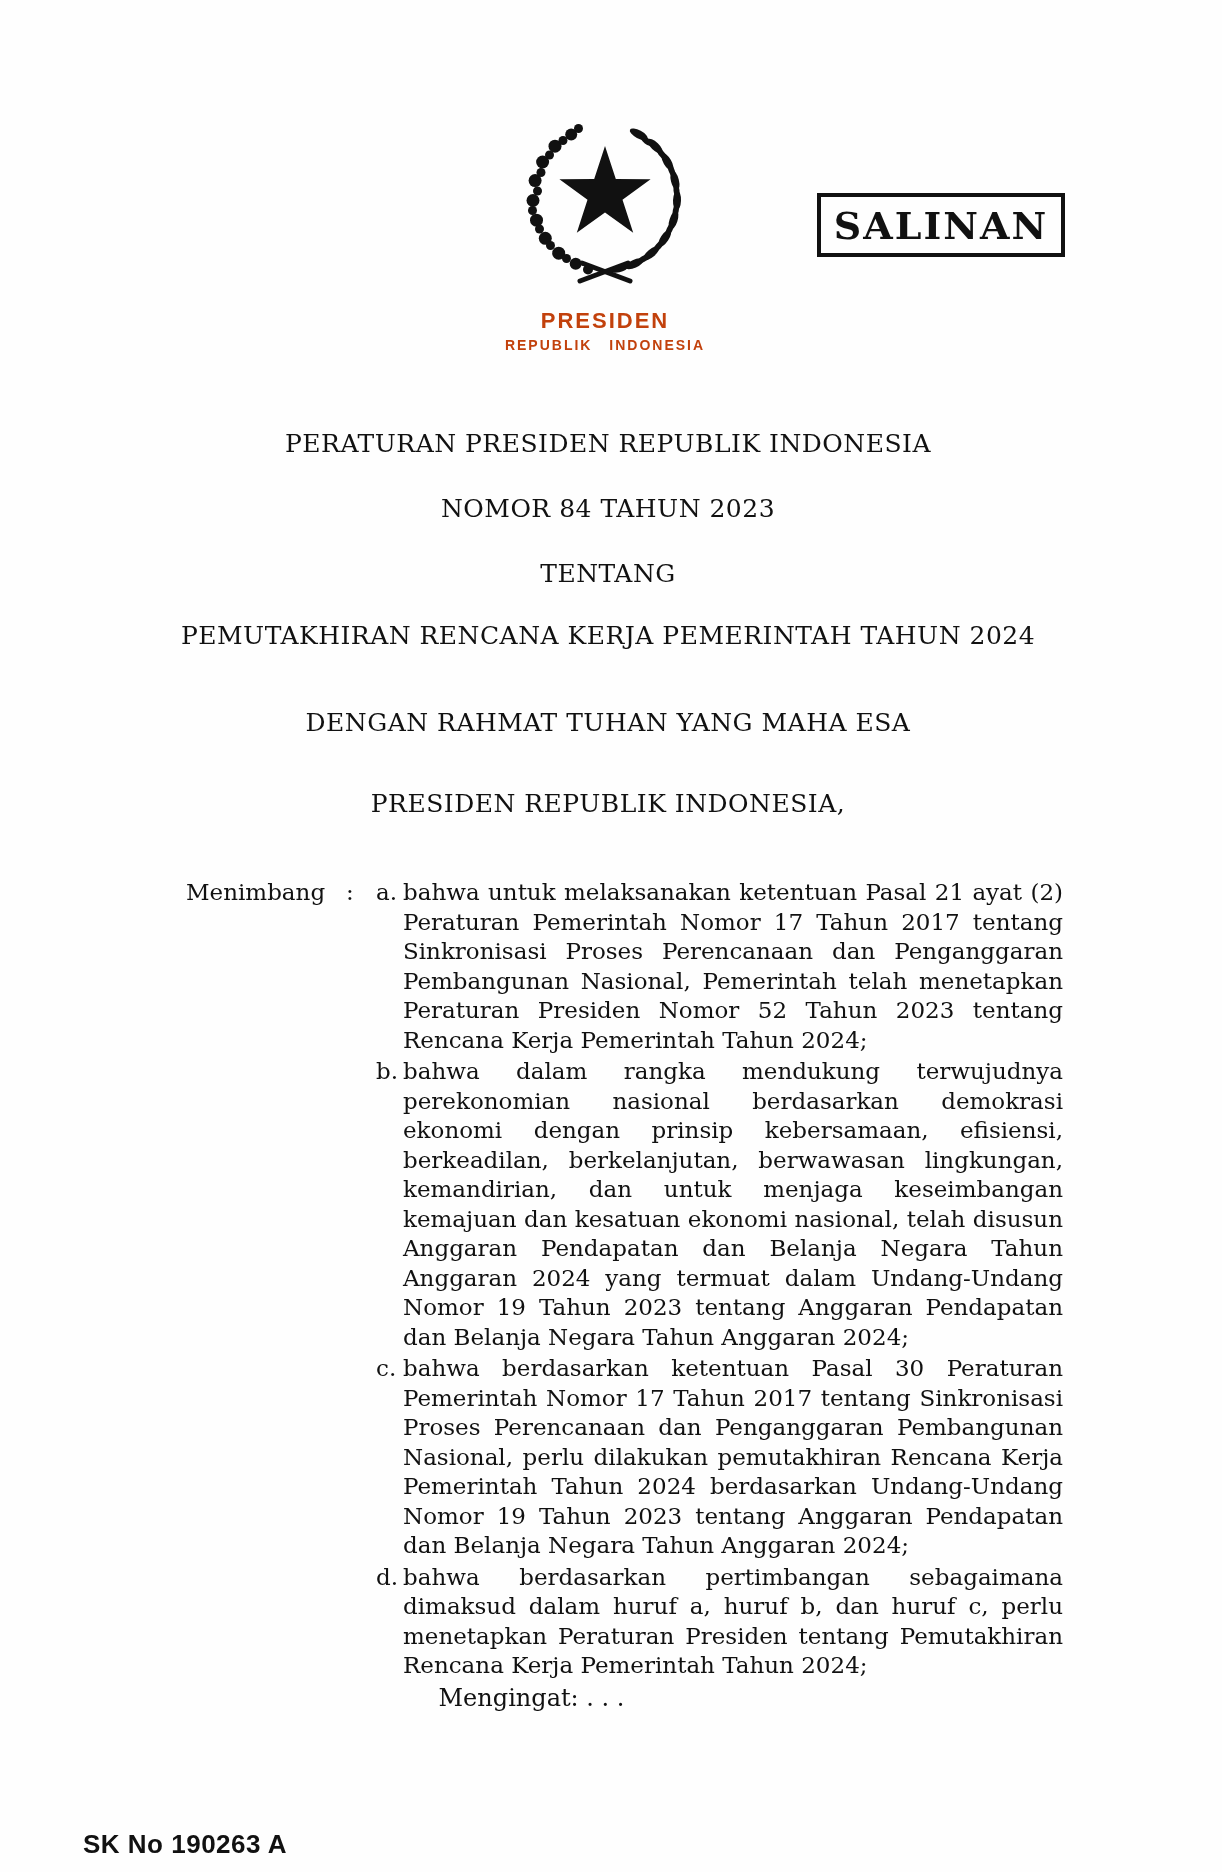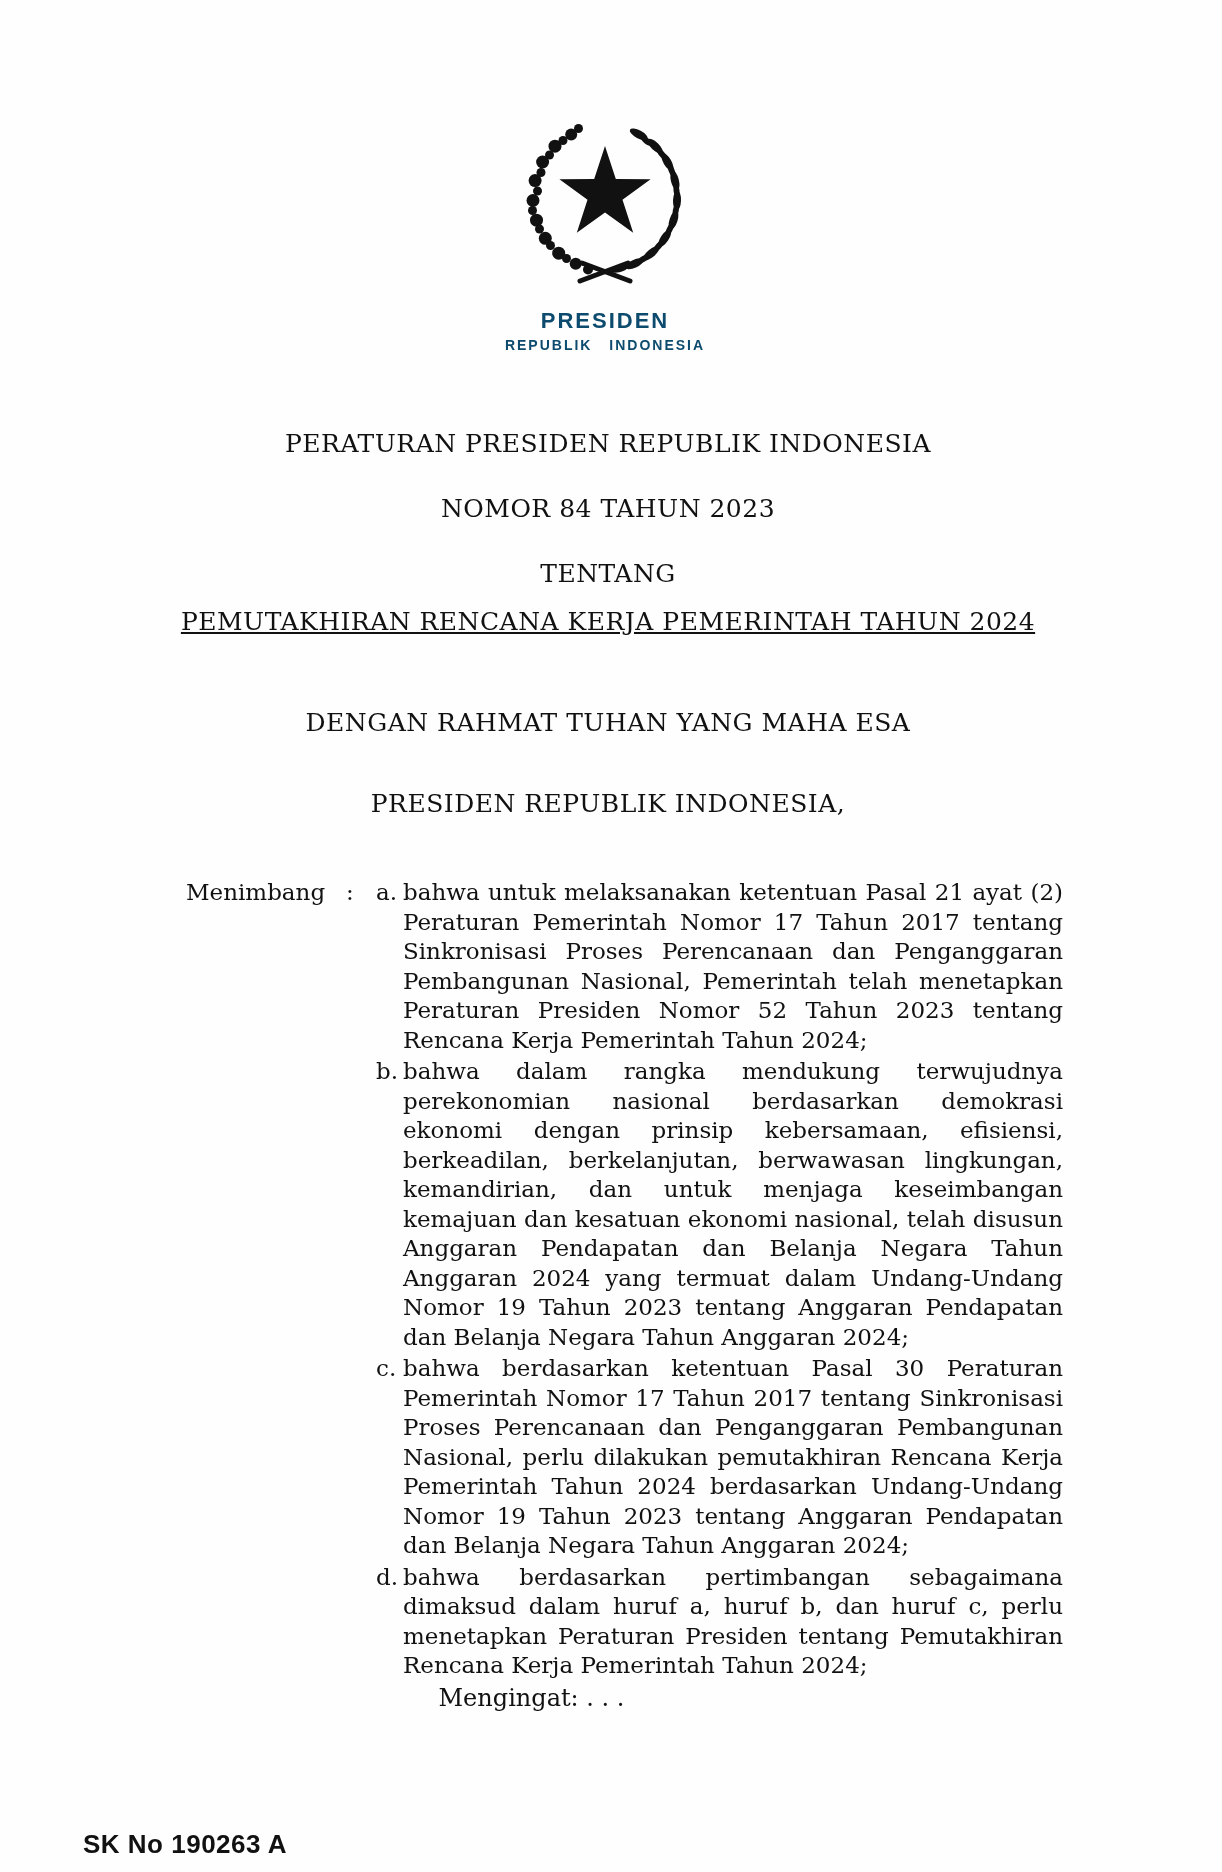--- a/index.html
+++ b/index.html
@@ -11,42 +11,42 @@
     color:#111;
     font-family:"DejaVu Serif", serif;
     overflow:hidden;
   }
   
   #emblem{position:absolute;left:518px;top:114px;width:174px;height:180px;}
   .lh{
     position:absolute;left:405px;top:308px;width:400px;
     text-align:center;
     font-family:"Liberation Sans", sans-serif;
-    font-weight:bold;color:#0c4a6e;
+    font-weight:bold;color:#c2410c;
   }
   .lh .l1{font-size:22px;line-height:25px;letter-spacing:2px;}
   .lh .l2{font-size:14px;line-height:25px;letter-spacing:2px;word-spacing:11px;}
   
   #stamp{
     position:absolute;left:817px;top:193px;width:248px;height:64px;
     box-sizing:border-box;border:4px solid #111;
     display:flex;align-items:center;justify-content:center;
     font-family:"DejaVu Serif", serif;font-weight:bold;
     font-size:38px;letter-spacing:2px;
   }
   
   .head{
     position:absolute;left:0;width:1216px;text-align:center;
     font-size:25px;line-height:28px;letter-spacing:0.5px;
     white-space:nowrap;
   }
   #h-title1{top:430px;}
   #h-title2{top:495px;}
   #h-title3{top:560px;}
-  #h-title4{top:608px;text-decoration:underline;}
+  #h-title4{top:622px;}
   #h-title5{top:709px;}
   #h-title6{top:790px;}
   
   #consider{
     position:absolute;left:153px;top:878px;width:910px;
     display:flex;align-items:flex-start;
     font-size:23px;line-height:29.5px;
   }
   #consider .lbl{width:160px;flex:0 0 160px;margin-left:33px;}
   #consider .col{width:30px;flex:0 0 30px;}
@@ -120,20 +120,23 @@
         <circle cx="48.5" cy="144.5" r="4.5"></circle>
       <circle cx="70.0" cy="155.5" r="5"></circle>
     </g>
 
     <g stroke="#111" stroke-width="5" stroke-linecap="round">
       <line x1="64" y1="149" x2="112" y2="167"></line>
       <line x1="110" y1="149" x2="62" y2="167"></line>
     </g>
   </svg>
 
+  <div id="stamp">
+    <span>SALINAN</span>
+  </div>
 
   <div class="lh">
     <div class="l1">PRESIDEN</div>
     <div class="l2">REPUBLIK INDONESIA</div>
   </div>
 
   <div class="head" id="h-title1">PERATURAN PRESIDEN REPUBLIK INDONESIA</div>
   <div class="head" id="h-title2">NOMOR 84 TAHUN 2023</div>
   <div class="head" id="h-title3">TENTANG</div>
   <div class="head" id="h-title4">PEMUTAKHIRAN RENCANA KERJA PEMERINTAH TAHUN 2024</div>

